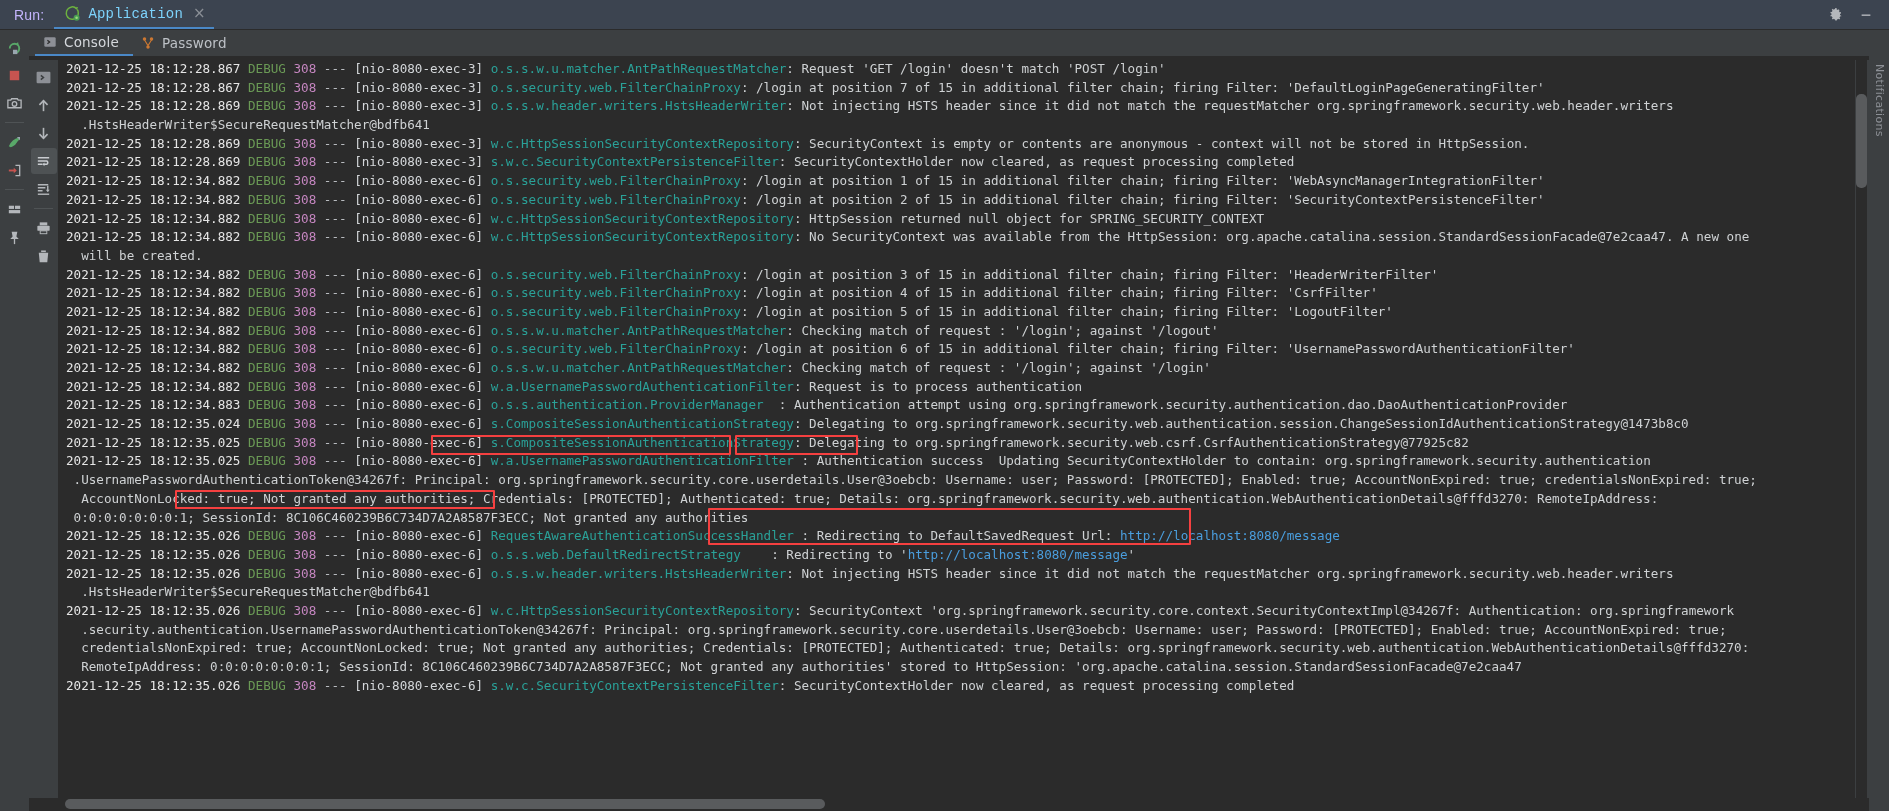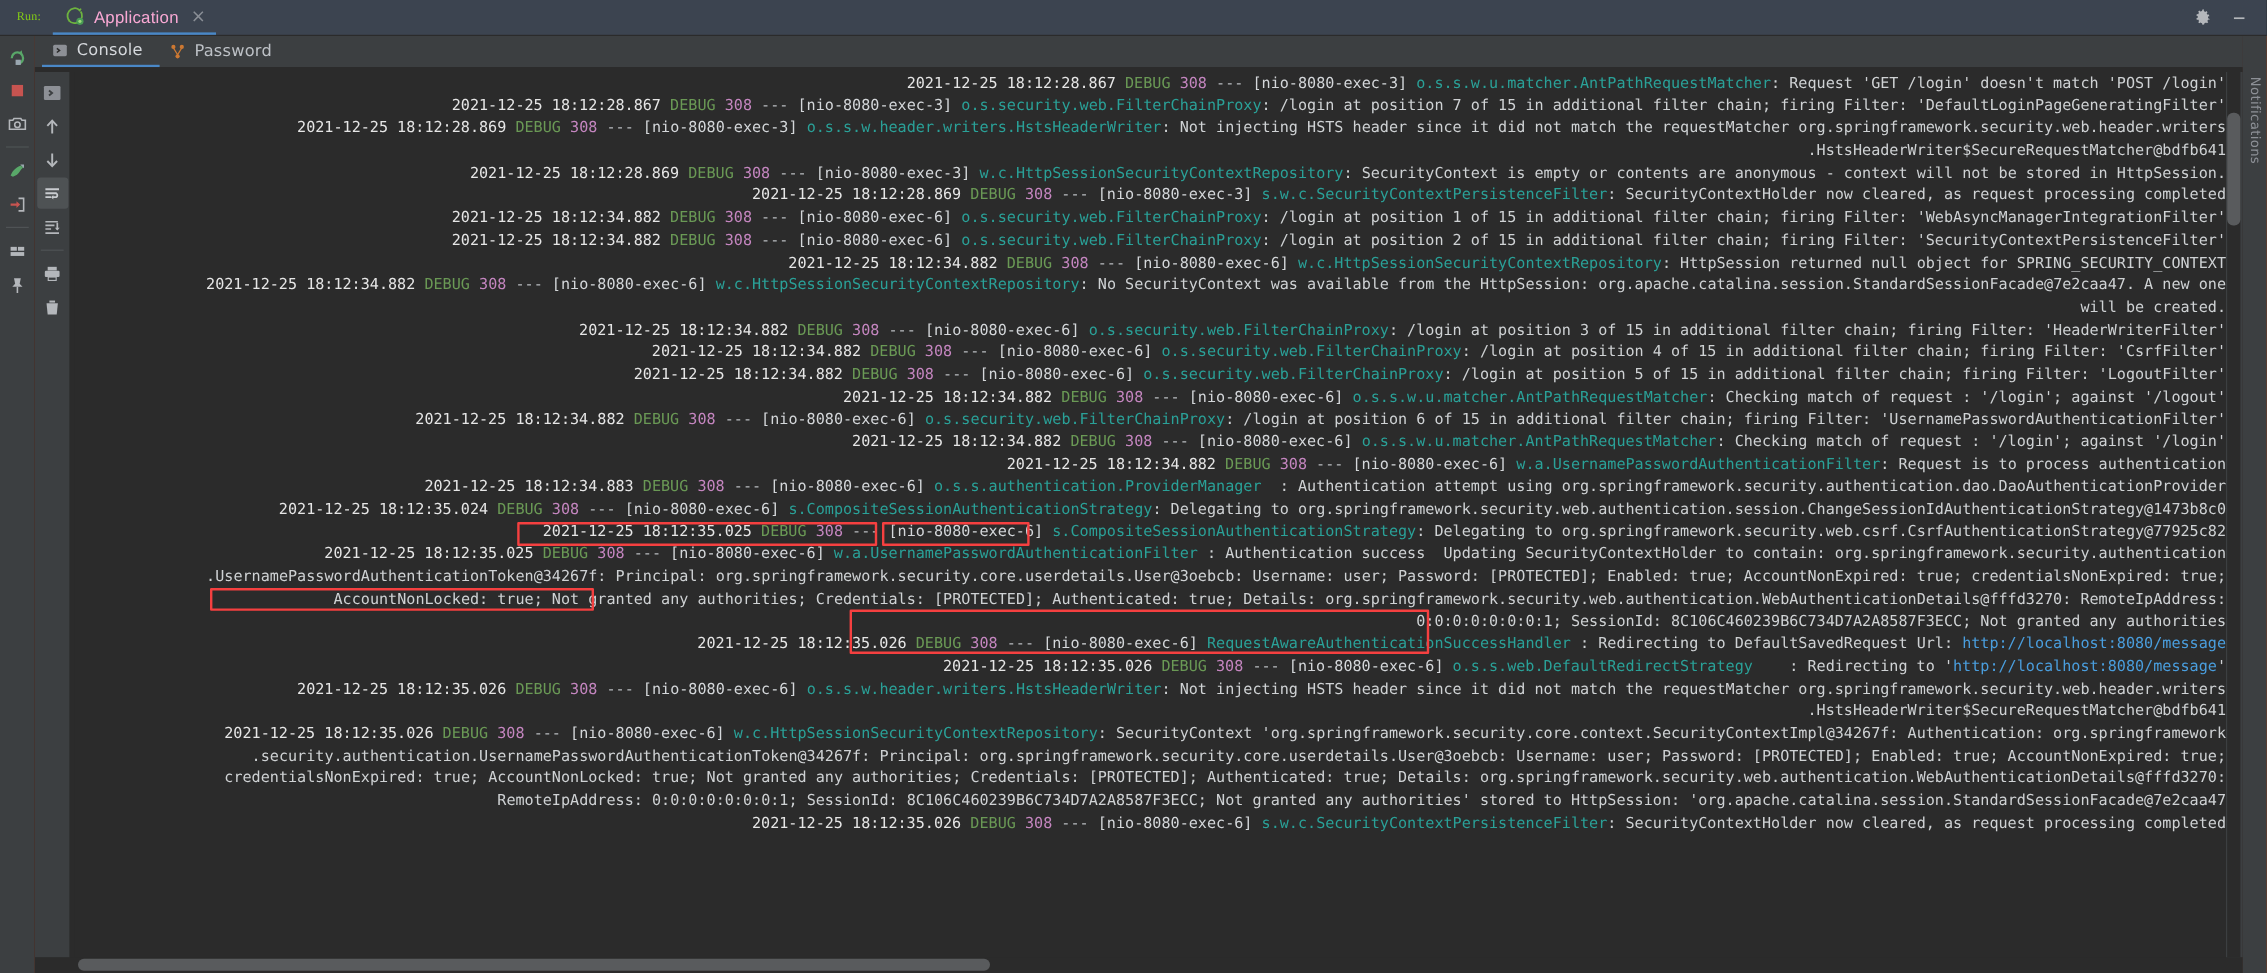--- a/index.html
+++ b/index.html
@@ -14,39 +14,39 @@
 
   
   .runbar {
     height: 30px; min-height: 30px;
     background: #3c4450;
     display: flex; align-items: stretch;
     border-bottom: 1px solid #2b2b2b;
     position: relative;
   }
   .runbar-label {
-    color: #84cc16; font-family: Liberation Serif, serif; font-size: 10px;
+    color: #c4b5fd; font-family: Liberation Sans, sans-serif; font-size: 14px;
     display: flex; align-items: center; padding: 0 10px 0 14px; letter-spacing: .2px;
   }
   .run-tab {
     display: flex; align-items: center; gap: 7px;
     padding: 0 8px 0 10px; position: relative;
     border-bottom: 2px solid #4a88c7;
     cursor: default;
   }
   .run-tab-title {
-    color: #f9a8d4; font-family: Liberation Sans, sans-serif; font-size: 14px; letter-spacing: .2px;
+    color: #7dd3fc; font-family: Liberation Mono, monospace; font-size: 14px; letter-spacing: .2px;
   }
   .spring-icon { width: 17px; height: 17px; position: relative; flex: 0 0 auto; }
   .tab-close { color: #8a8f96; font-size: 15px; line-height: 1; padding-left: 3px; cursor: pointer; font-family: "DejaVu Sans", sans-serif;}
   .runbar-right { margin-left: auto; display: flex; align-items: center; gap: 16px; padding-right: 16px; }
   .gear-ico, .min-ico { cursor: pointer; display: flex; align-items: center; }
 
   
-  .body { flex: 1; display: flex; min-height: 0; background: #c2410c; }
+  .body { flex: 1; display: flex; min-height: 0; background: #3b82f6; }
 
   .tool-col {
     width: 29px; min-width: 29px;
     background: #3c3f41;
     display: flex; flex-direction: column; align-items: center;
     padding-top: 4px; gap: 2px;
   }
   .tool-col.second { background: #3c3f41; }
   .tbtn {
     width: 26px; height: 26px;
@@ -76,21 +76,21 @@
     display: flex;
   }
   .gutter { width: 4px; min-width: 4px; background: #2b2b2b; }
   .log {
     flex: 1; min-width: 0; overflow: hidden;
     font-family: "DejaVu Sans Mono", monospace;
     font-size: 12.6px; line-height: 18.7px;
     white-space: pre; color: #cfd2d4;
     padding-left: 4px;
   }
-  .log .ln { height: 18.7px; text-align: right; }
+  .log .ln { height: 18.7px; }
   .c-ts   { color: #e6e6e6; }
   .c-lvl  { color: #6a9955; }
   .c-pid  { color: #c586c0; }
   .c-dash { color: #b9bcc0; }
   .c-thr  { color: #d4d7da; }
   .c-log  { color: #2aa198; }
   .c-msg  { color: #cfd2d4; }
   .c-url  { color: #4a9ede; cursor: pointer; }
   
   .redbox {

